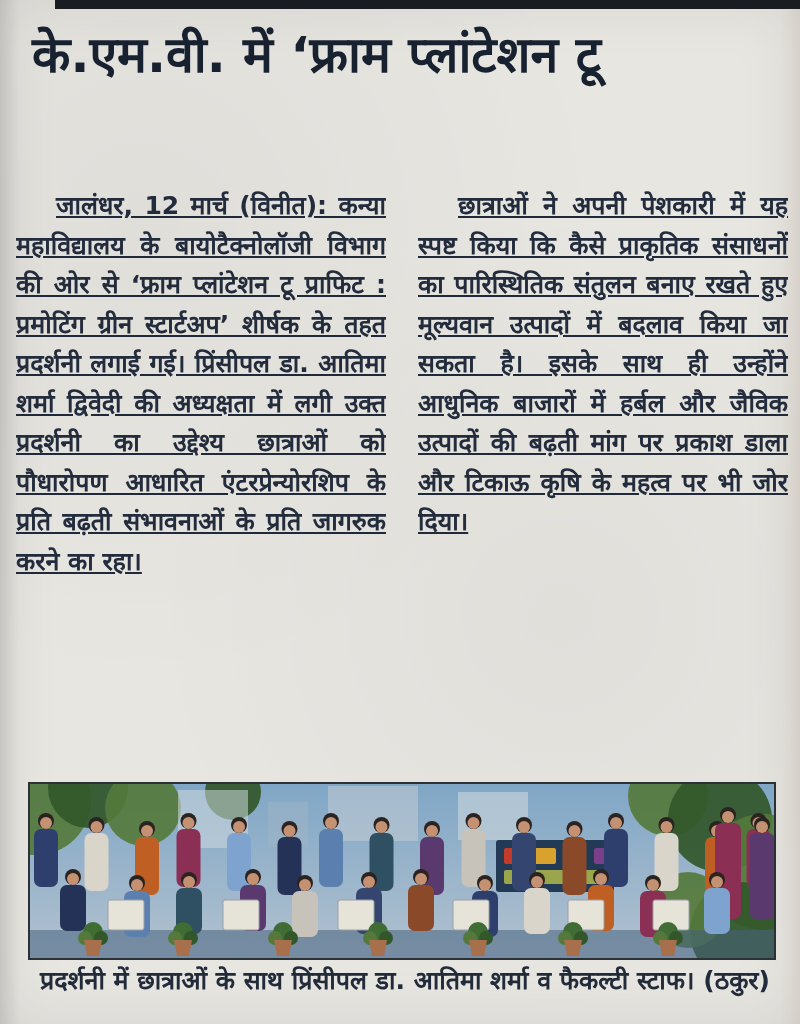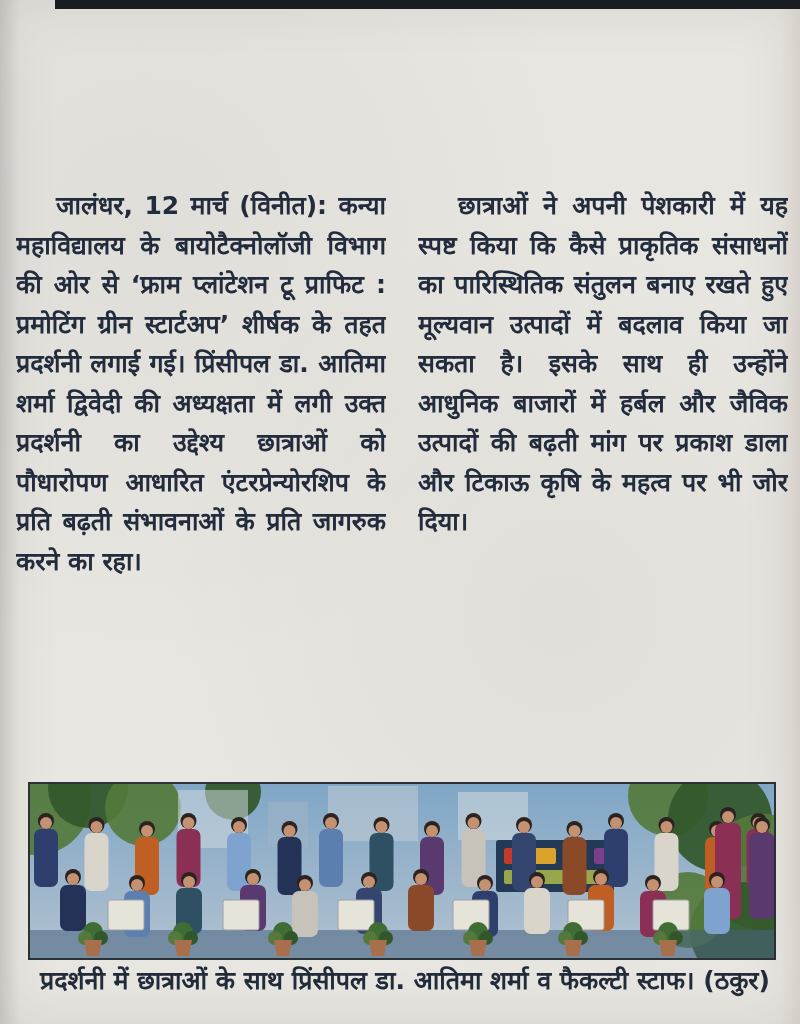--- a/index.html
+++ b/index.html
@@ -20,21 +20,21 @@
   .headline{
     position:absolute;top:20px;left:18px;right:6px;
     font-weight:bold;color:#18212f;
     font-size:50px;line-height:71px;
     letter-spacing:0px;
   }
   .headline .hl-line{white-space:nowrap;}
   .headline .hl-line:first-child{padding-left:14px;}
   .body-cols{
     position:absolute;top:186px;left:16px;right:12px;height:592px;
-    display:flex;gap:32px;overflow:hidden;
+    display:flex;gap:32px;overflow:hidden;text-decoration:underline;
   }
   .col{flex:1 1 0;overflow:hidden;}
   .col p{
     margin:0;
     font-size:25px;line-height:39.5px;font-weight:bold;
     text-align:justify;color:#232c3c;
   }
   .col p.indent{text-indent:40px;}
   .photo-frame{
     position:absolute;left:28px;top:782px;width:748px;height:178px;
@@ -49,20 +49,21 @@
   }
 </style>
 </head>
 <body>
 
 <div class="page">
 
   <div class="top-rule"></div>
 
   <div class="headline">
+    <div class="hl-line">के.एम.वी. में ‘फ्राम प्लांटेशन टू</div>
   </div>
 
   <div class="body-cols">
     <div class="col">
       <p class="indent">जालंधर, 12 मार्च (विनीत): कन्या महाविद्यालय के बायोटैक्नोलॉजी विभाग की ओर से ‘फ्राम प्लांटेशन टू प्राफिट : प्रमोटिंग ग्रीन स्टार्टअप’ शीर्षक के तहत प्रदर्शनी लगाई गई। प्रिंसीपल डा. आतिमा शर्मा द्विवेदी की अध्यक्षता में लगी उक्त प्रदर्शनी का उद्देश्य छात्राओं को पौधारोपण आधारित एंटरप्रेन्योरशिप के प्रति बढ़ती संभावनाओं के प्रति जागरुक करने का रहा।</p>
     </div>
     <div class="col">
       <p class="indent">छात्राओं ने अपनी पेशकारी में यह स्पष्ट किया कि कैसे प्राकृतिक संसाधनों का पारिस्थितिक संतुलन बनाए रखते हुए मूल्यवान उत्पादों में बदलाव किया जा सकता है। इसके साथ ही उन्होंने आधुनिक बाजारों में हर्बल और जैविक उत्पादों की बढ़ती मांग पर प्रकाश डाला और टिकाऊ कृषि के महत्व पर भी जोर दिया।</p>
     </div>
   </div>

